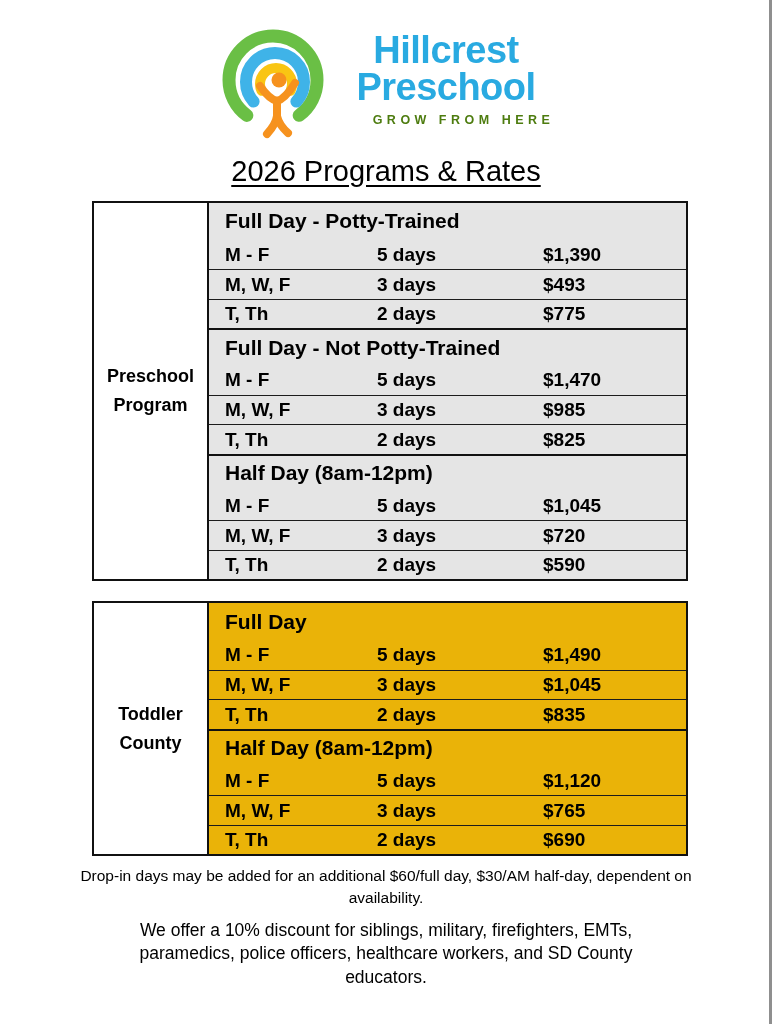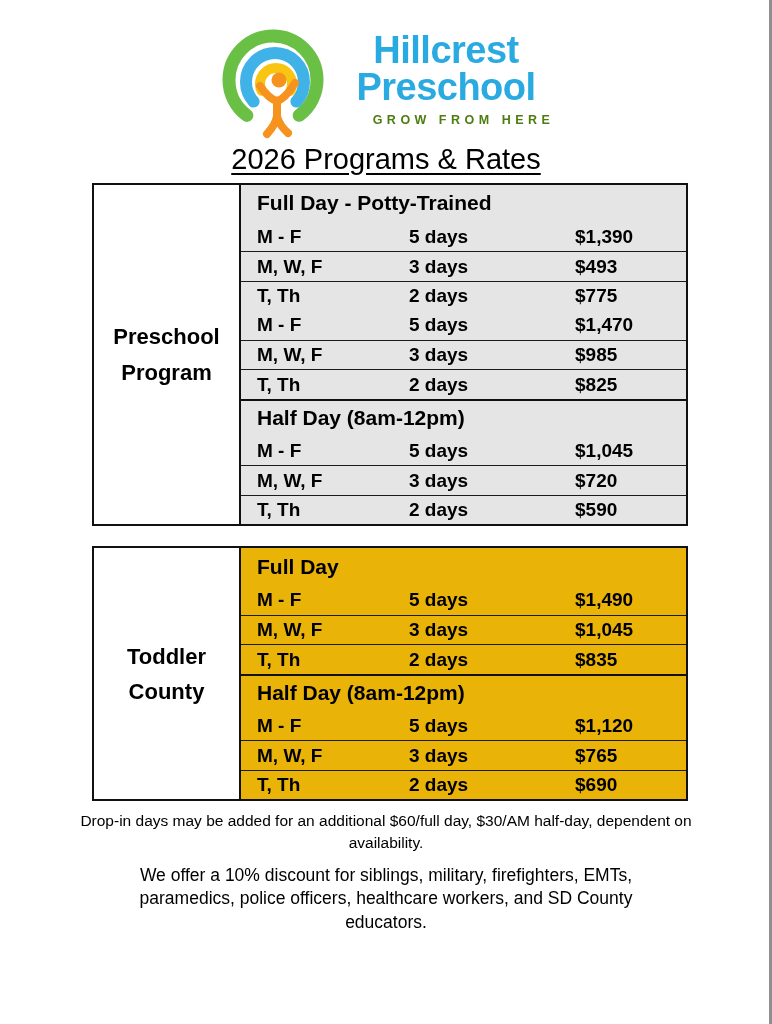--- a/index.html
+++ b/index.html
@@ -8,33 +8,33 @@
     overflow:hidden; font-family:"Liberation Sans", sans-serif; color:#000;
   }
   
   .brand { display:flex; justify-content:center; align-items:flex-start; padding-top:24px; }
   .logo-mark { width:114px; height:118px; flex:0 0 auto; margin-right:6px; }
   .brand-text { display:flex; flex-direction:column; align-items:center; padding-top:8px; }
   .brand-name { font-size:38px; font-weight:700; line-height:0.98; letter-spacing:-0.5px; }
   .brand-tagline { font-size:12.5px; font-weight:700; letter-spacing:4.5px; margin-top:7px; }
   
   .title {
-    margin:0; text-align:center; font-size:29px; font-weight:400;
+    margin:12px; text-align:center; font-size:29px; font-weight:400;
     text-decoration:underline; text-underline-offset:4px; line-height:1.2;
   }
   
   .rate-table {
     display:flex; width:596px; margin:6px 0 0 92px; border:2.5px solid #111;
     box-sizing:border-box;
   }
   .rate-table + .rate-table { margin-top:20px; }
   .program-cell {
-    width:147px; flex:0 0 auto; border-right:2.5px solid #111; background:#fff;
+    width:115px; flex:0 0 auto; border-right:2.5px solid #111; background:#fff;
     display:flex; align-items:center; justify-content:center; text-align:center;
-    font-weight:700; font-size:22px; line-height:1.6; padding:0 10px; box-sizing:border-box;
+    font-weight:700; font-size:18px; line-height:1.6; padding:0 10px; box-sizing:border-box;
   }
   .rows { flex:1 1 auto; display:flex; flex-direction:column; }
   .r-header {
     height:37px; display:flex; align-items:center; padding-left:16px;
     font-weight:700; font-size:21px; border-top:2px solid #111; box-sizing:border-box;
   }
   .r-header.first { border-top:none; }
   .r-data {
     height:29.5px; display:grid; grid-template-columns:152px 166px 1fr;
     align-items:center; padding-left:16px; font-size:19px;
@@ -88,20 +88,21 @@
         <div class="r-data">
           <span class="c0">M, W, F</span>
           <span class="c1">3 days</span>
           <span class="c2">$493</span>
         </div>
         <div class="r-data">
           <span class="c0">T, Th</span>
           <span class="c1">2 days</span>
           <span class="c2">$775</span>
         </div>
+        <div class="r-header">Full Day - Not Potty-Trained</div>
         <div class="r-data first">
           <span class="c0">M - F</span>
           <span class="c1">5 days</span>
           <span class="c2">$1,470</span>
         </div>
         <div class="r-data">
           <span class="c0">M, W, F</span>
           <span class="c1">3 days</span>
           <span class="c2">$985</span>
         </div>

